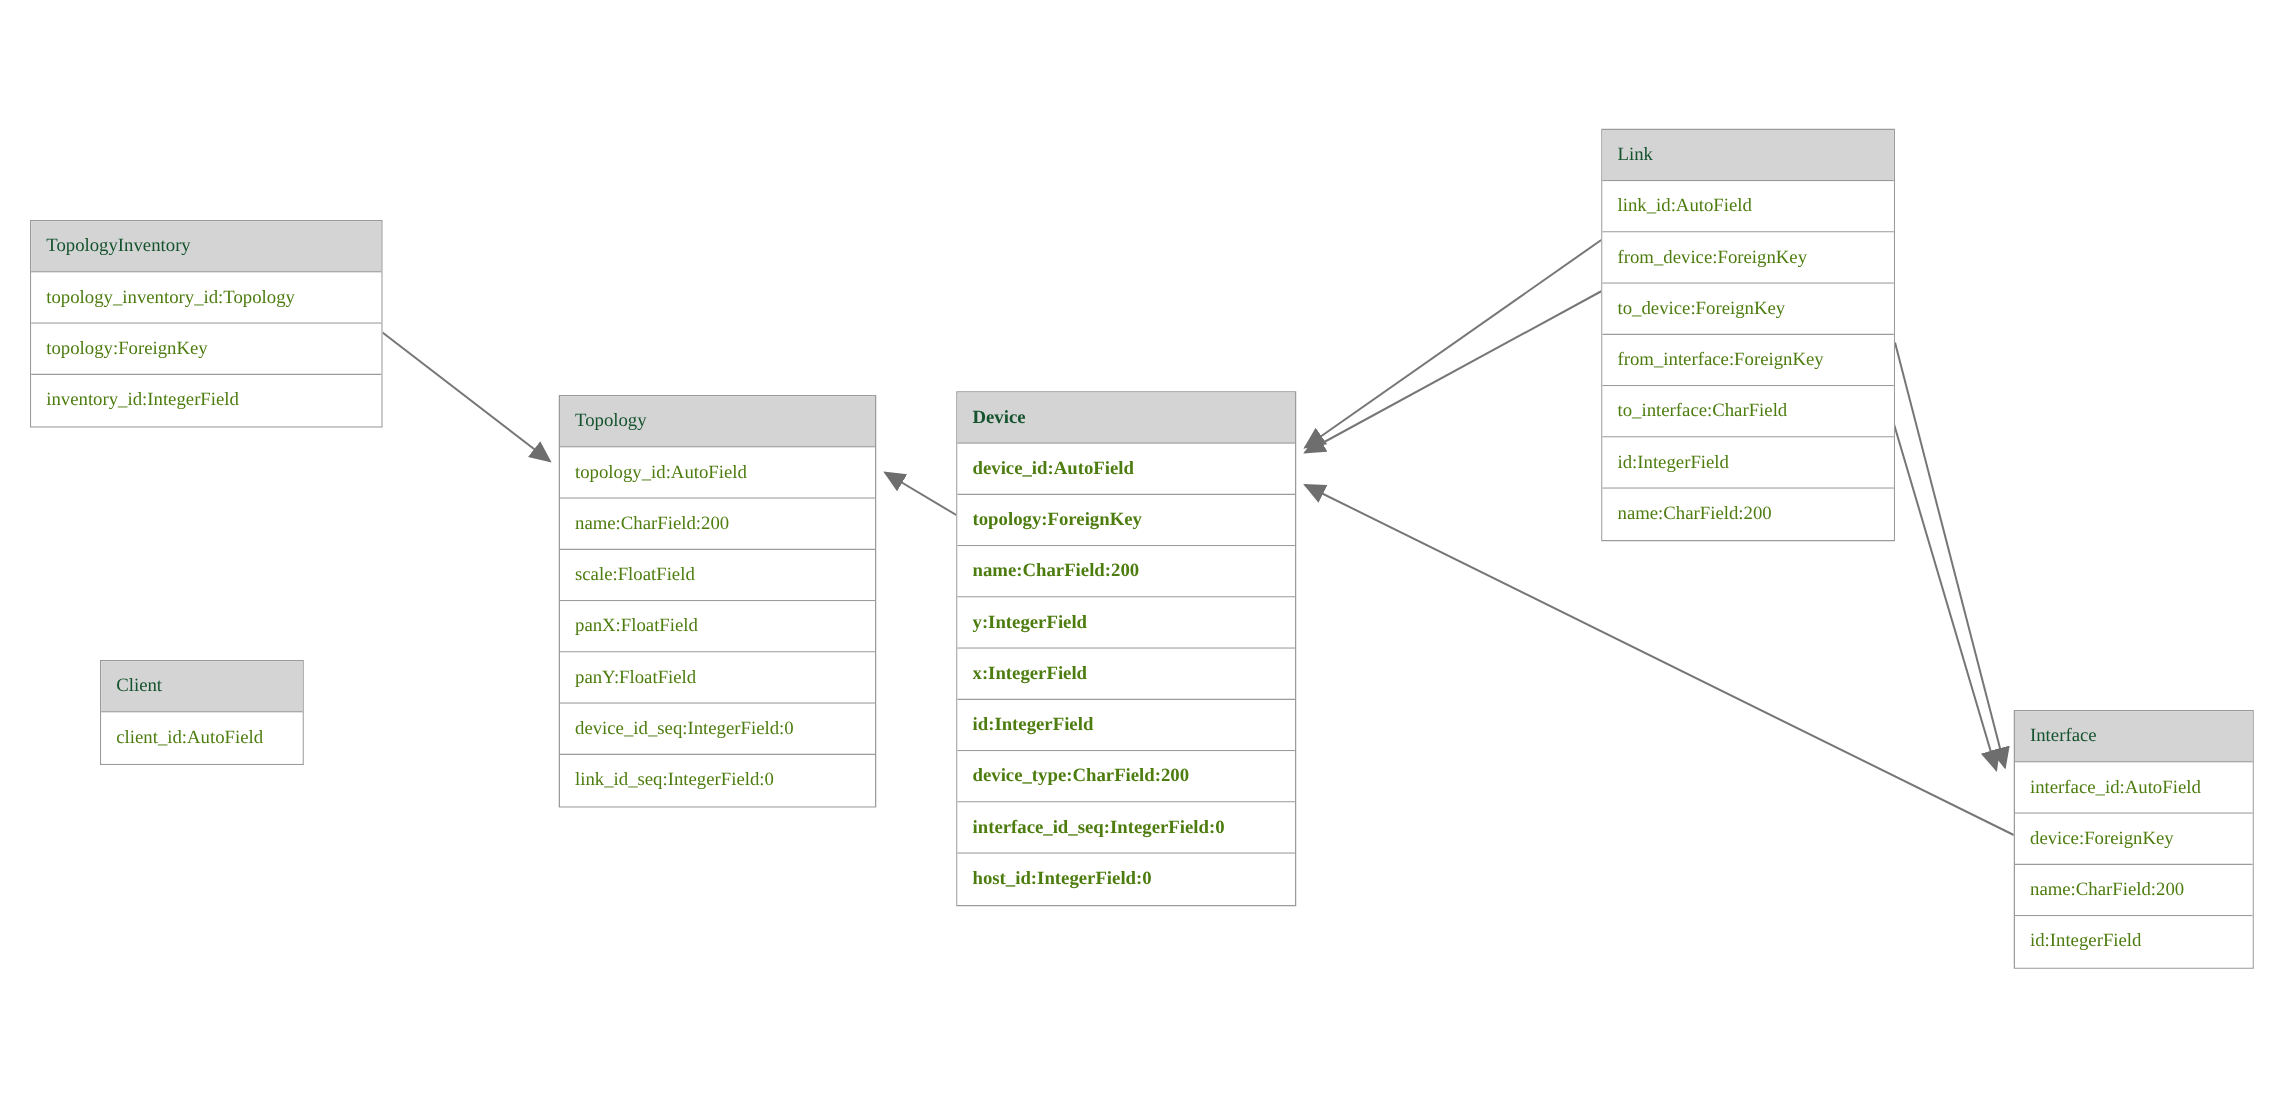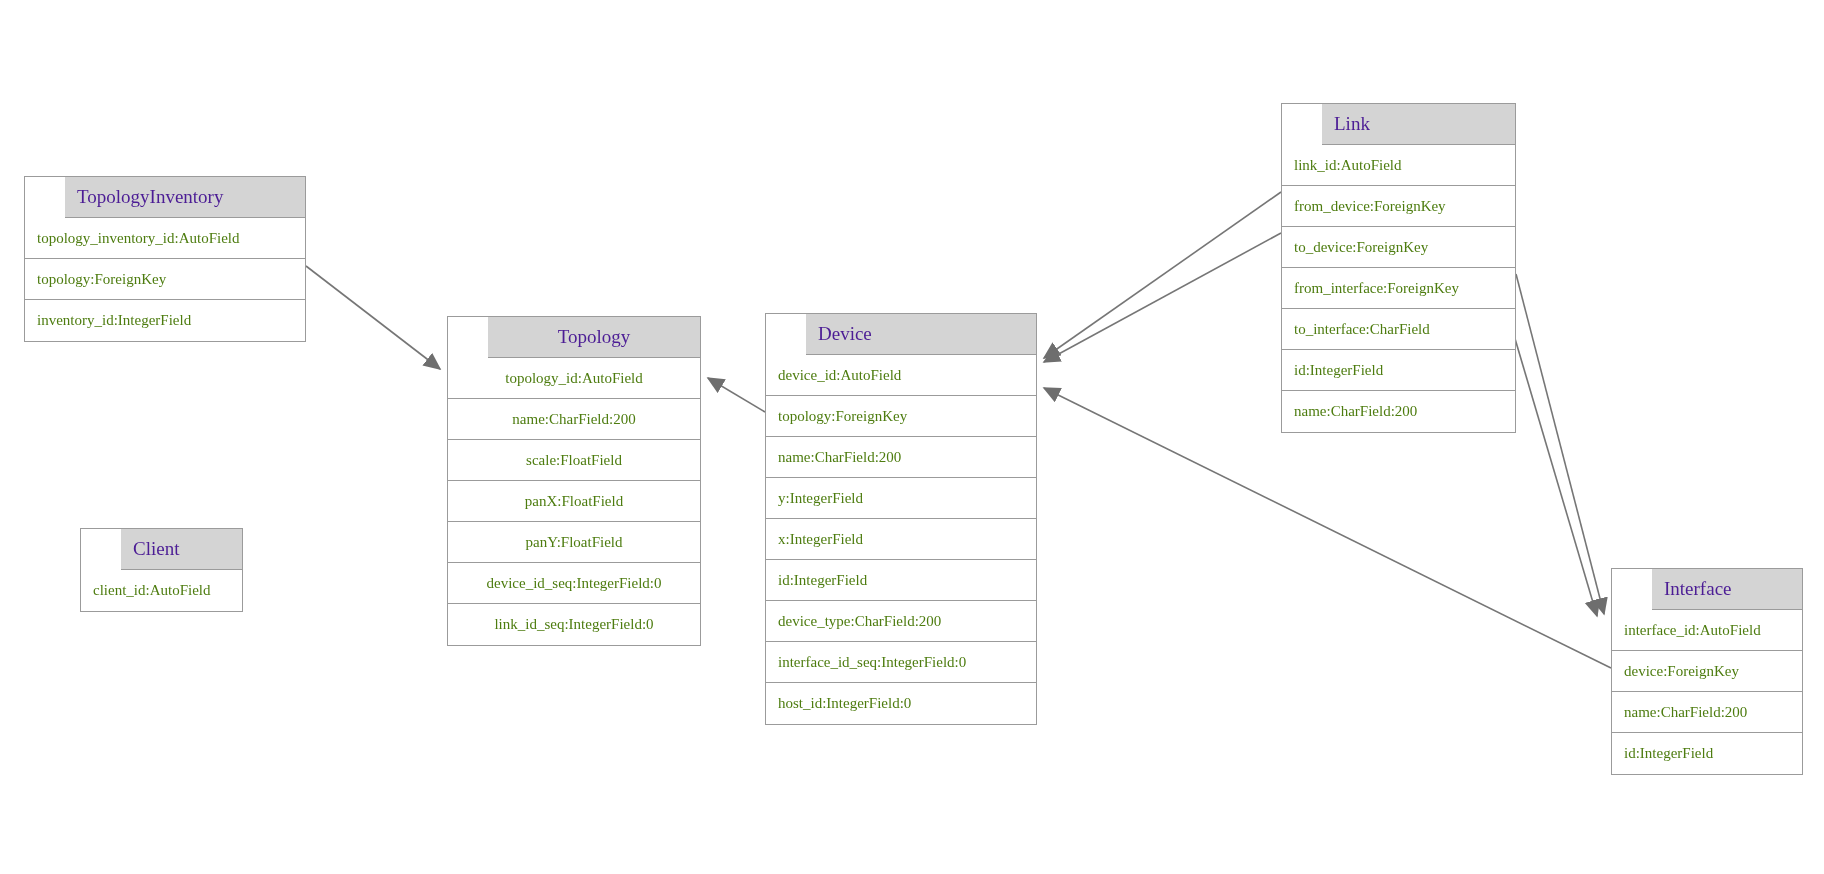--- a/index.html
+++ b/index.html
@@ -27,28 +27,27 @@
     position: absolute;
     box-sizing: border-box;
     border: 1px solid #9b9b9b;
     background: #ffffff;
     z-index: 5;
   }
   .entity-header {
     box-sizing: border-box;
     background: #d4d4d4;
     border-bottom: 1px solid #9b9b9b;
-    color: #4c1d95;
-    font-size: 19px;
+    color: #14532d;
+    font-size: 15px;
     line-height: 40px;
     height: 41px;
     padding: 0 12px;
     white-space: nowrap;
     overflow: hidden;
-    margin-left: 40px;
   }
   .entity-field {
     box-sizing: border-box;
     border-bottom: 1px solid #9b9b9b;
     color: #4d7c0f;
     font-size: 15px;
     line-height: 40px;
     height: 41px;
     padding: 0 12px;
     white-space: nowrap;
@@ -95,42 +94,42 @@
       <line x1="1516" y1="274" x2="1604" y2="614" stroke="#767676" stroke-width="1.6" marker-end="url(#arrowhead)"></line>
     </g>
 
     <g>
       <line x1="1508" y1="315" x2="1597" y2="616" stroke="#767676" stroke-width="1.6" marker-end="url(#arrowhead)"></line>
     </g>
   </svg>
 
   <div class="entity" style="left:24px; top:176px; width:282px;">
     <div class="entity-header">TopologyInventory</div>
-    <div class="entity-field">topology_inventory_id:AutoField</div>
+    <div class="entity-field">topology_inventory_id:Topology</div>
     <div class="entity-field">topology:ForeignKey</div>
     <div class="entity-field">inventory_id:IntegerField</div>
   </div>
 
   <div class="entity" style="left:80px; top:528px; width:163px;">
     <div class="entity-header">Client</div>
     <div class="entity-field">client_id:AutoField</div>
   </div>
 
-  <div class="entity" style="left:447px; top:316px; width:254px;text-align:center;">
+  <div class="entity" style="left:447px; top:316px; width:254px;">
     <div class="entity-header">Topology</div>
     <div class="entity-field">topology_id:AutoField</div>
     <div class="entity-field">name:CharField:200</div>
     <div class="entity-field">scale:FloatField</div>
     <div class="entity-field">panX:FloatField</div>
     <div class="entity-field">panY:FloatField</div>
     <div class="entity-field">device_id_seq:IntegerField:0</div>
     <div class="entity-field">link_id_seq:IntegerField:0</div>
   </div>
 
-  <div class="entity" style="left:765px; top:313px; width:272px;">
+  <div class="entity" style="left:765px; top:313px; width:272px;font-weight:bold;">
     <div class="entity-header">Device</div>
     <div class="entity-field">device_id:AutoField</div>
     <div class="entity-field">topology:ForeignKey</div>
     <div class="entity-field">name:CharField:200</div>
     <div class="entity-field">y:IntegerField</div>
     <div class="entity-field">x:IntegerField</div>
     <div class="entity-field">id:IntegerField</div>
     <div class="entity-field">device_type:CharField:200</div>
     <div class="entity-field">interface_id_seq:IntegerField:0</div>
     <div class="entity-field">host_id:IntegerField:0</div>

